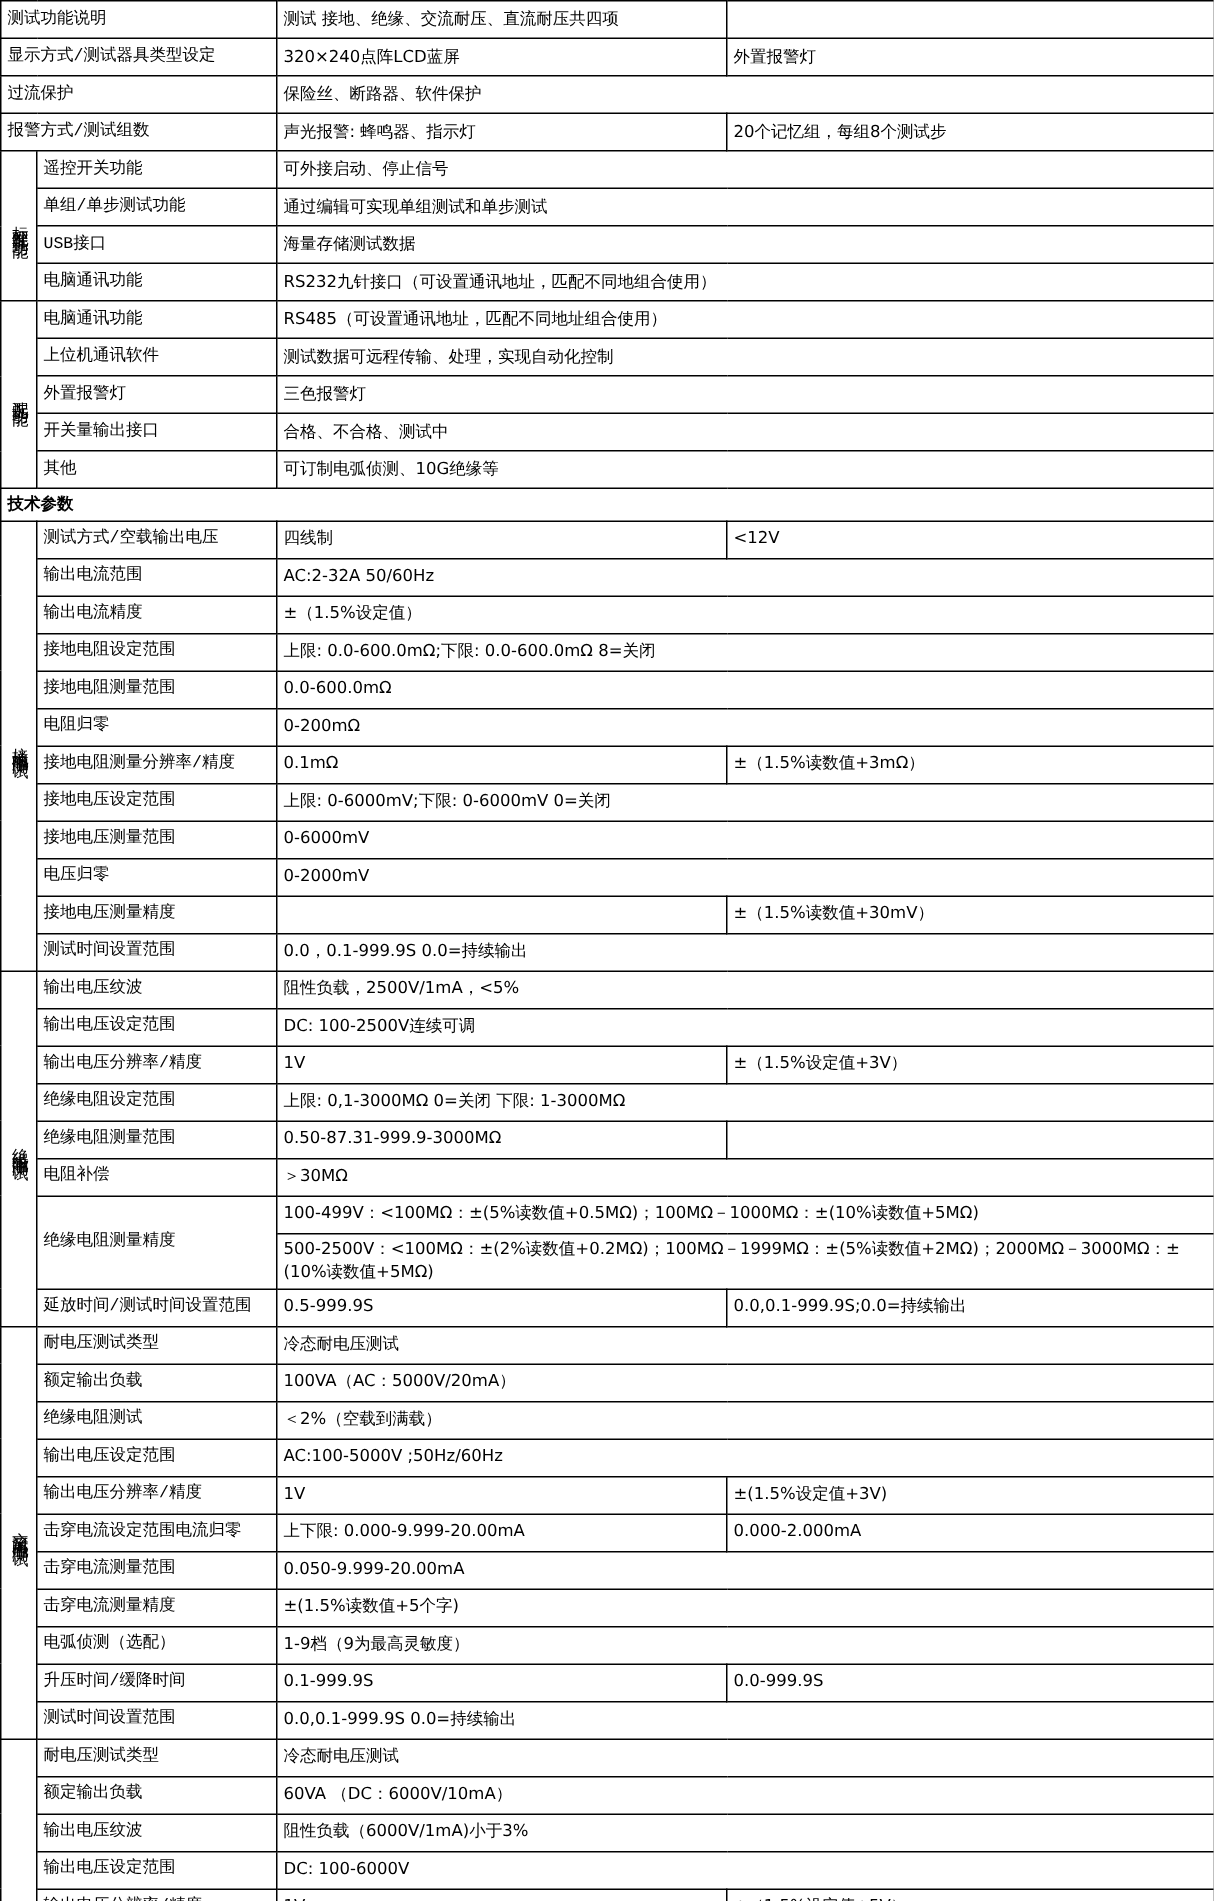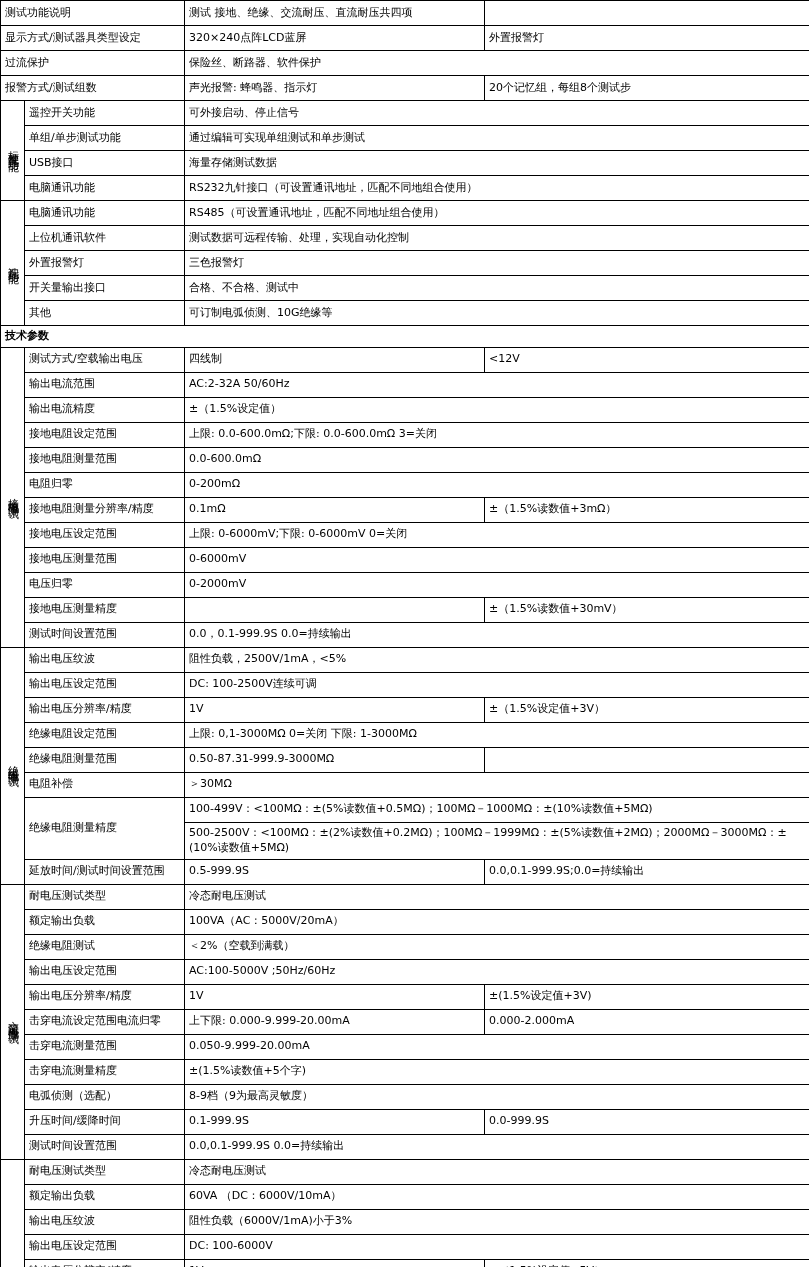--- a/index.html
+++ b/index.html
@@ -38,20 +38,21 @@
   td.cat .vtext {
     writing-mode: vertical-rl;
     text-orientation: upright;
     letter-spacing: 2px;
     display: inline-block;
     line-height: 1.1;
   }
   td.label {
     width: 160px;
     padding-left: 6px;
+    font-family: Liberation Mono, monospace;
   }
   td.val {
     padding-left: 6px;
   }
   td.val2 {
     width: 230px;
     padding-left: 6px;
   }
   td.sectionhead {
     font-weight: bold;
@@ -146,21 +147,21 @@
     <tr class="row">
       <td class="label">输出电流范围</td>
       <td class="val" colspan="2">AC:2-32A 50/60Hz</td>
     </tr>
     <tr class="row">
       <td class="label">输出电流精度</td>
       <td class="val" colspan="2">±（1.5%设定值）</td>
     </tr>
     <tr class="row">
       <td class="label">接地电阻设定范围</td>
-      <td class="val" colspan="2">上限: 0.0-600.0mΩ;下限: 0.0-600.0mΩ   3=关闭</td>
+      <td class="val" colspan="2">上限: 0.0-600.0mΩ;下限: 0.0-600.0mΩ   8=关闭</td>
     </tr>
     <tr class="row">
       <td class="label">接地电阻测量范围</td>
       <td class="val" colspan="2">0.0-600.0mΩ</td>
     </tr>
     <tr class="row">
       <td class="label">电阻归零</td>
       <td class="val" colspan="2">0-200mΩ</td>
     </tr>
     <tr class="row">
@@ -260,21 +261,21 @@
     <tr class="row">
       <td class="label">击穿电流测量范围</td>
       <td class="val" colspan="2">0.050-9.999-20.00mA</td>
     </tr>
     <tr class="row">
       <td class="label">击穿电流测量精度</td>
       <td class="val" colspan="2">±(1.5%读数值+5个字)</td>
     </tr>
     <tr class="row">
       <td class="label">电弧侦测（选配）</td>
-      <td class="val" colspan="2">8-9档（9为最高灵敏度）</td>
+      <td class="val" colspan="2">1-9档（9为最高灵敏度）</td>
     </tr>
     <tr class="row">
       <td class="label">升压时间/缓降时间</td>
       <td class="val">0.1-999.9S</td>
       <td class="val2">0.0-999.9S</td>
     </tr>
     <tr class="row">
       <td class="label">测试时间设置范围</td>
       <td class="val" colspan="2">0.0,0.1-999.9S  0.0=持续输出</td>
     </tr>

